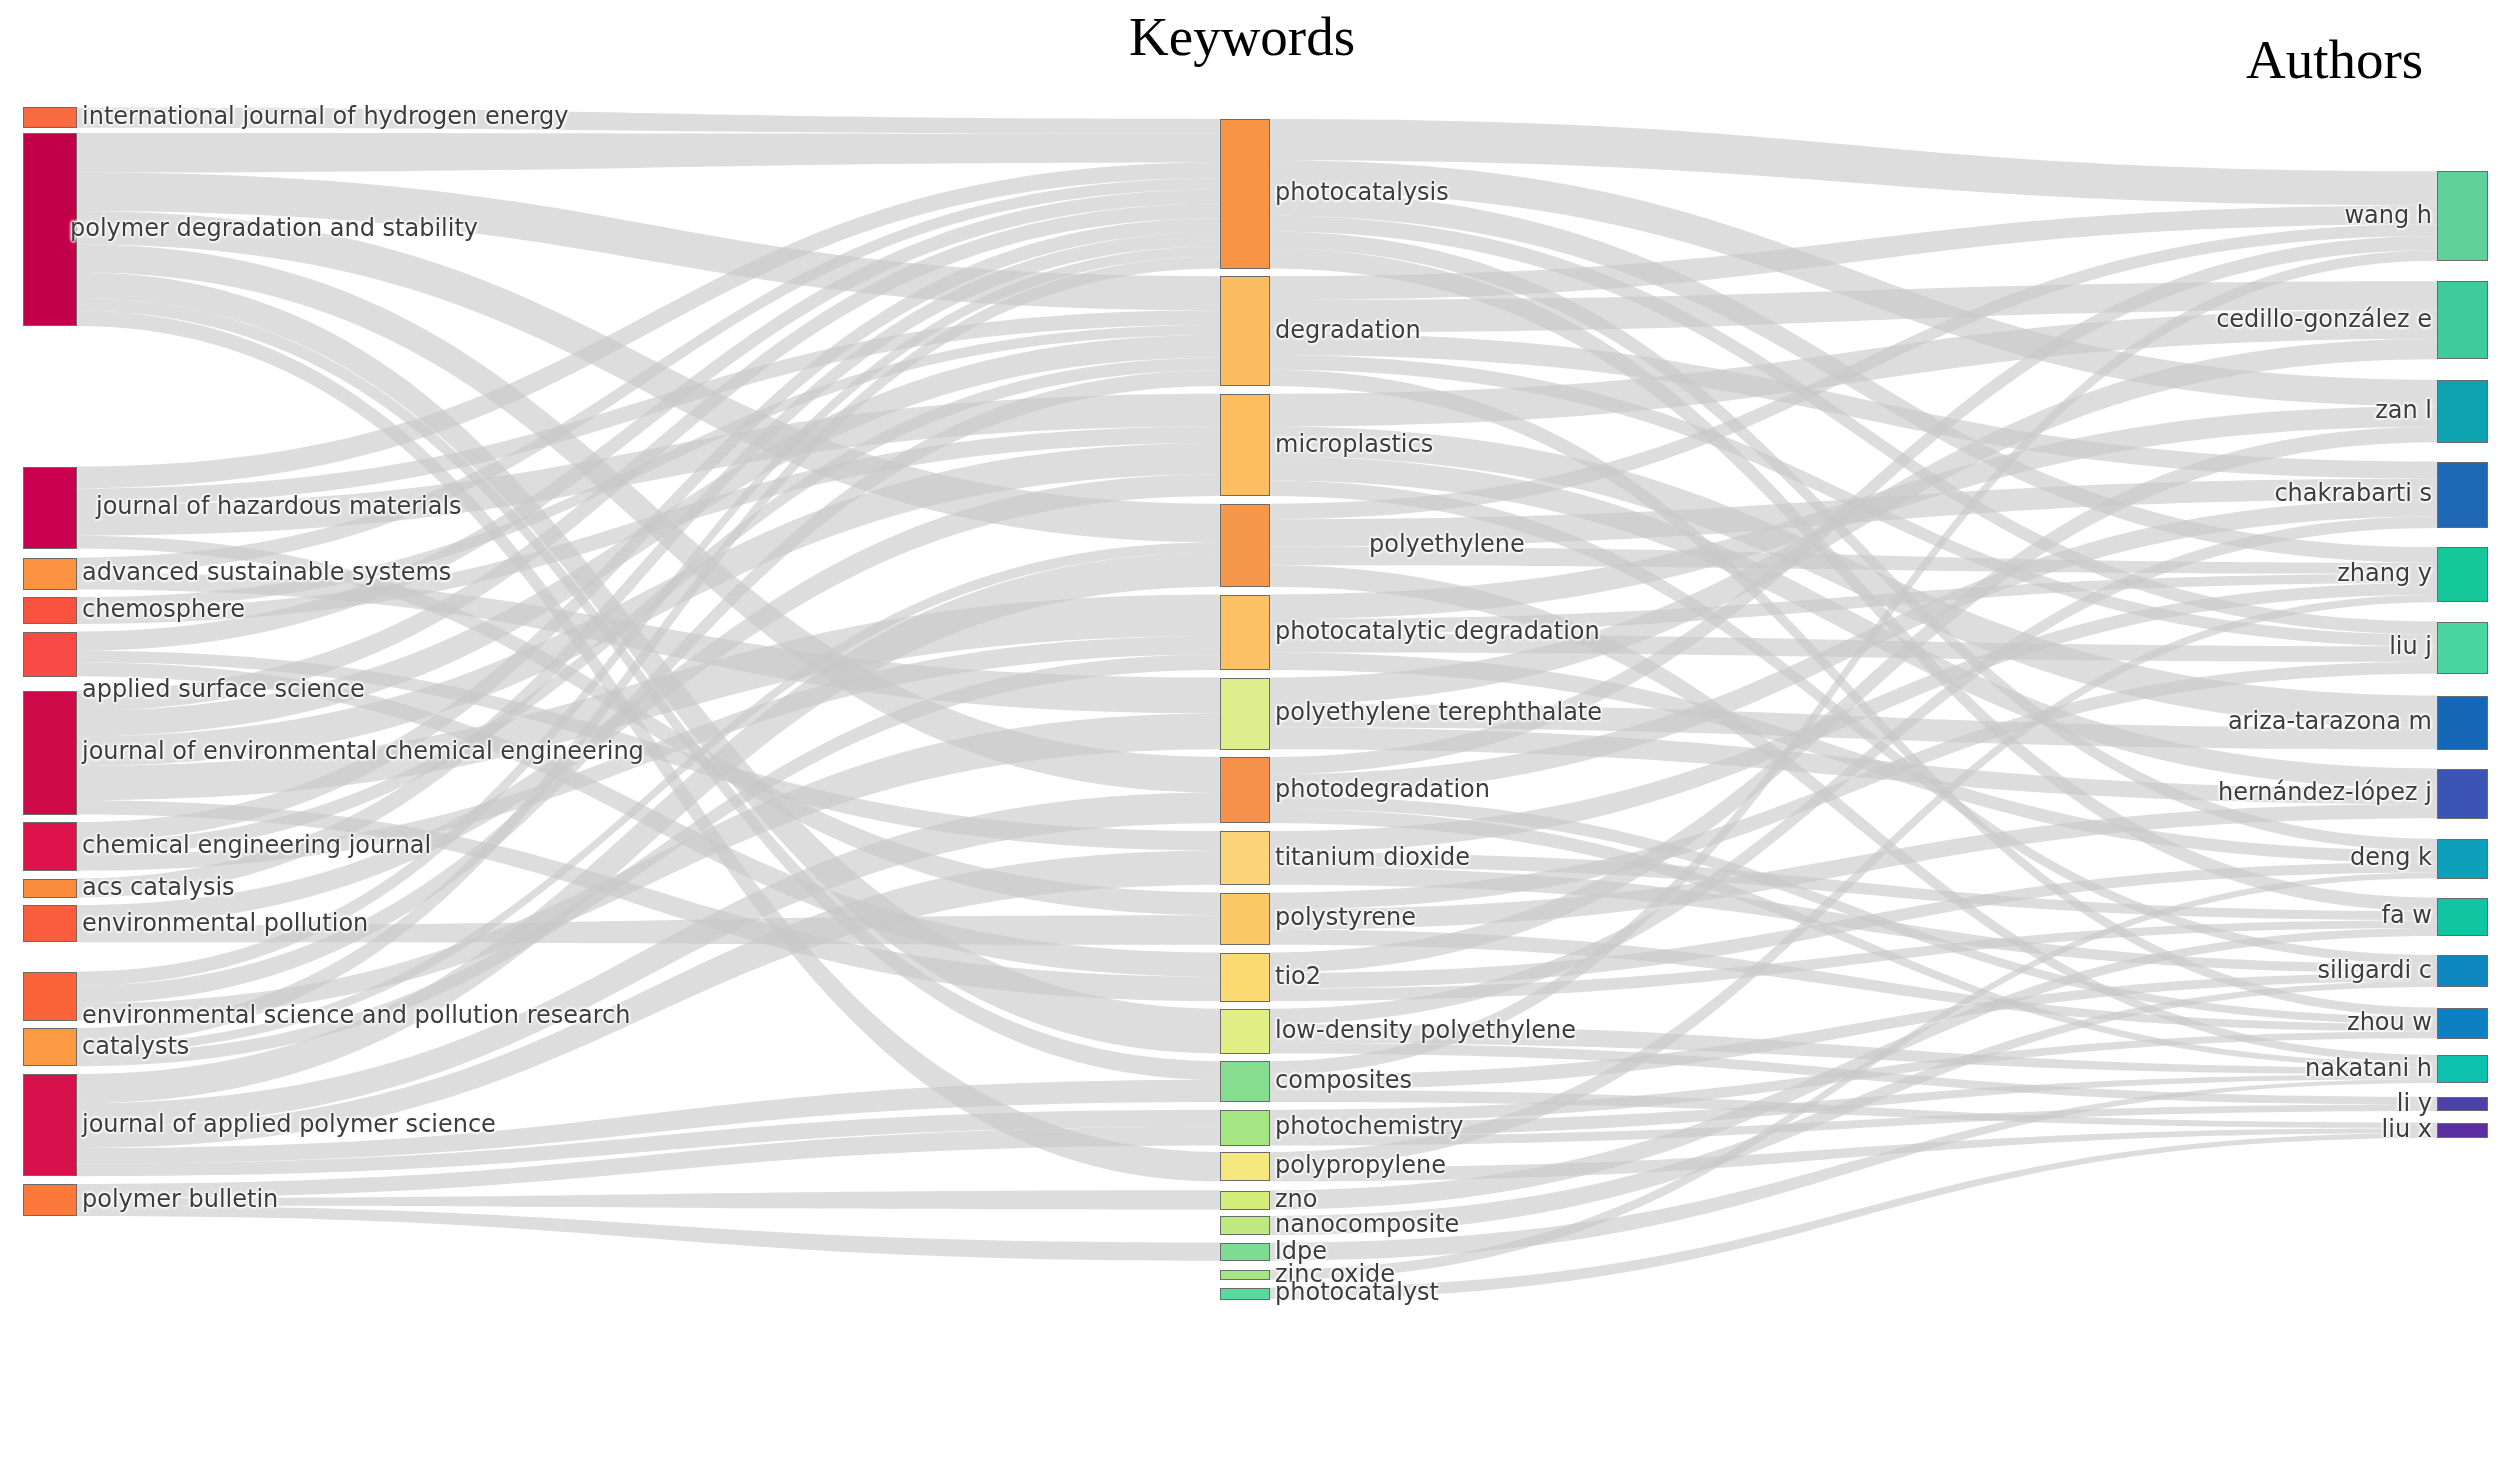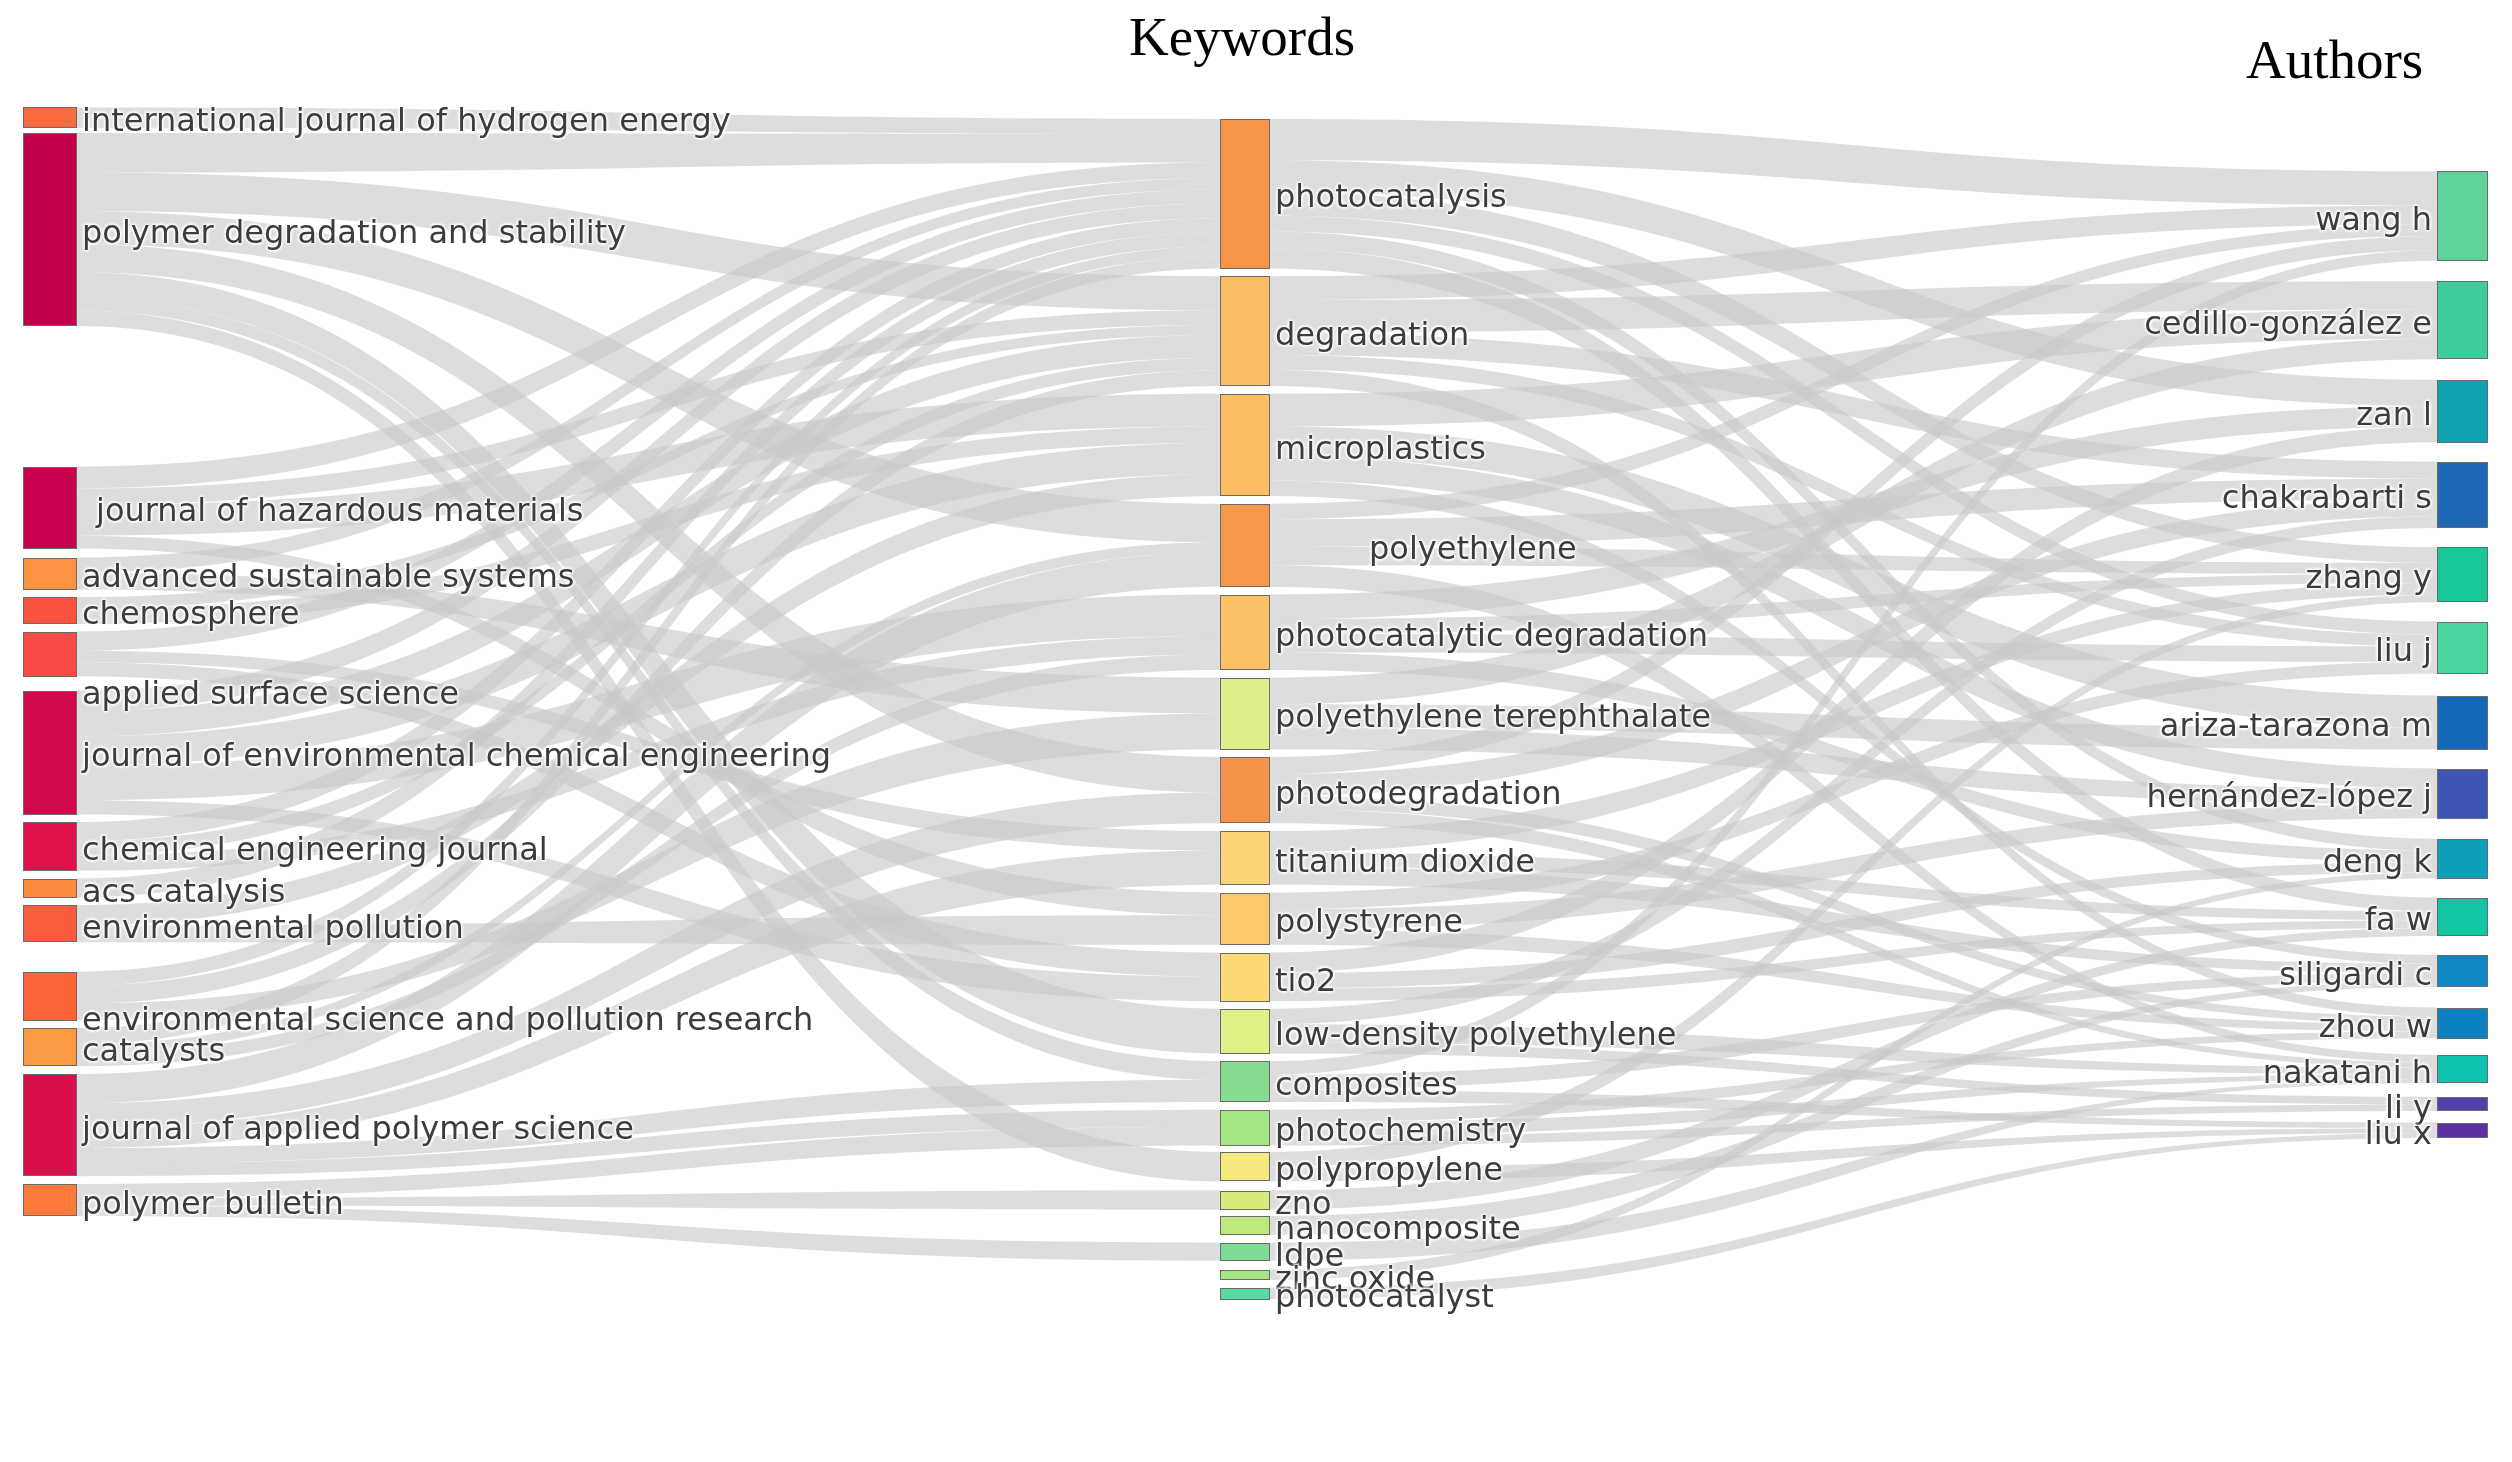--- a/index.html
+++ b/index.html
@@ -24,21 +24,21 @@
   #title-keywords{left:1129px;top:9px;}
   #title-authors{left:2246px;top:32px;text-align:right;}
 
   .node{
     position:absolute;
     box-sizing:border-box;
     border:1.3px solid #6b6b6b;
   }
   .node-label{
     position:absolute;
-    font-size:32px;
+    font-size:24px;
     color:#3c3c3c;
     white-space:nowrap;
     line-height:1;
     text-shadow:
       0 0 3.8px #ffffff,0 0 3.8px #ffffff,0 0 3.8px #ffffff,
       0.6px 0.6px 2.6px #ffffff,-0.6px -0.6px 2.6px #ffffff;
     pointer-events:none;
   }
   .lbl-left{text-align:left;}
   .lbl-right{text-align:right;}
@@ -152,21 +152,21 @@
 
 
   <div class="col-title" id="title-keywords">Keywords</div>
 
   <div class="col-title" id="title-authors">Authors</div>
 
   <div id="nodes-sources">
       <div class="node" style="left: 23px; top: 107px; width: 54px; height: 20.5px; background: rgb(249, 108, 63);"></div>
       <div class="node-label lbl-left" style="top: 104px; left: 82px;">international journal of hydrogen energy</div>
       <div class="node" style="left: 23px; top: 133px; width: 54px; height: 193px; background: rgb(194, 1, 74);"></div>
-      <div class="node-label lbl-left" style="top: 216px; left: 82px;">polymer degradation and stability</div>
+      <div class="node-label lbl-left" style="top: 216px; left: 70px;">polymer degradation and stability</div>
       <div class="node" style="left: 23px; top: 467px; width: 54px; height: 82px; background: rgb(201, 0, 79);"></div>
       <div class="node-label lbl-left" style="top: 494px; left: 96px;">journal of hazardous materials</div>
       <div class="node" style="left: 23px; top: 558px; width: 54px; height: 32px; background: rgb(251, 147, 66);"></div>
       <div class="node-label lbl-left" style="top: 560px; left: 82px;">advanced sustainable systems</div>
       <div class="node" style="left: 23px; top: 597px; width: 54px; height: 27px; background: rgb(249, 82, 63);"></div>
       <div class="node-label lbl-left" style="top: 597px; left: 82px;">chemosphere</div>
       <div class="node" style="left: 23px; top: 632px; width: 54px; height: 45px; background: rgb(250, 74, 69);"></div>
       <div class="node-label lbl-left" style="top: 641px; left: 82px; margin-top: 36px;">applied surface science</div>
       <div class="node" style="left: 23px; top: 691px; width: 54px; height: 124px; background: rgb(206, 10, 75);"></div>
       <div class="node-label lbl-left" style="top: 739px; left: 82px;">journal of environmental chemical engineering</div>

